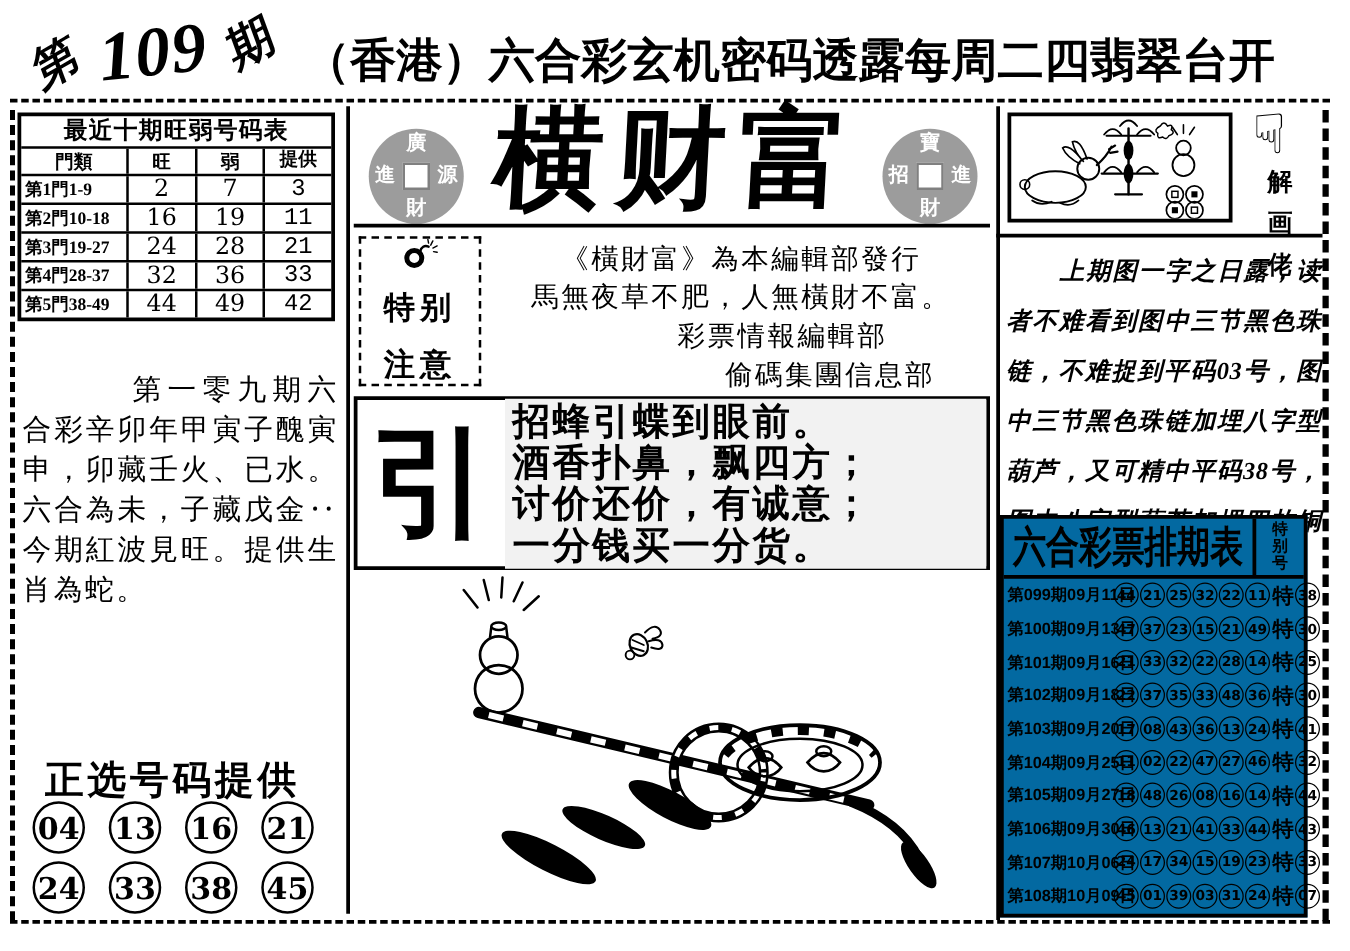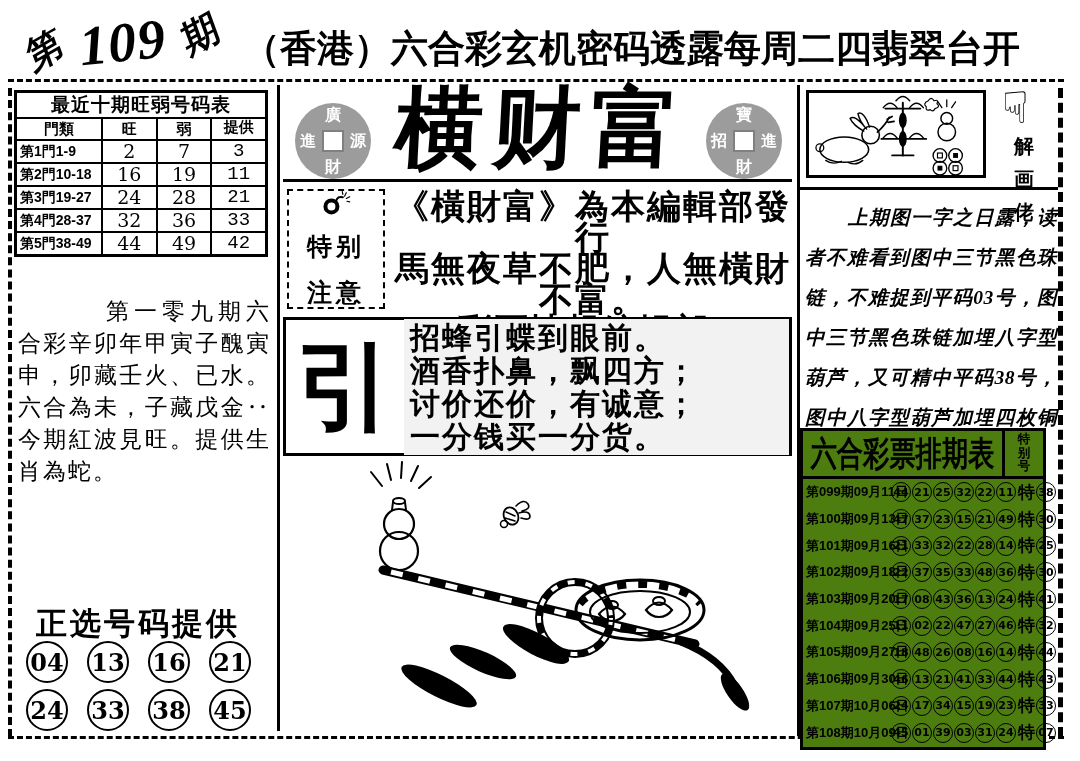--- a/index.html
+++ b/index.html
@@ -21,21 +21,21 @@
   .issue-pre { display:inline-block; font-size:37px; font-weight:bold; transform:rotate(-24deg) skewX(-10deg); }
   .issue-num { font-size:56px; font-weight:bold; font-style:italic; letter-spacing:1px; }
   .issue-suf { display:inline-block; font-size:38px; font-weight:bold; transform:rotate(-24deg) skewX(-10deg); }
   .headline { position:absolute; left:243px; top:24px; font-size:37px; font-weight:bold; white-space:nowrap; font-family:"Liberation Sans",sans-serif; letter-spacing:0px; }
 
   
   .hot { position:absolute; left:14px; top:90px; width:254px; border:3px solid #000; background:#fff; }
   .hot-title { text-align:center; font-weight:bold; font-size:19px; line-height:24px; border-bottom:2px solid #000; letter-spacing:1px; }
   .hot-row { display:flex; border-bottom:2px solid #000; }
   .hot-row:last-child { border-bottom:none; }
-  .hot-cell-label { width:86px; border-right:2px solid #000; font-size:14px; font-weight:bold; display:flex; align-items:center; padding-left:3px; font-family:Liberation Sans, sans-serif; white-space:nowrap; }
+  .hot-cell-label { width:86px; border-right:2px solid #000; font-size:14px; font-weight:bold; display:flex; align-items:center; padding-left:3px; font-family:Liberation Serif, serif; white-space:nowrap; }
   .hot-cell { flex:1; border-right:2px solid #000; text-align:center; font-size:19px; line-height:21px; font-family:"DejaVu Serif",serif; }
   .hot-cell:last-child { border-right:none;font-family:Liberation Mono, monospace; }
   .hot-head .hot-cell { font-size:15px; font-weight:bold; line-height:20px; }
   .hot-head .hot-cell-label { justify-content:center; padding-left:0; font-size:15px; }
 
   .zodiac-heading { position:absolute; left:26px; top:244px; font-size:33px; font-weight:bold; letter-spacing:6px; white-space:nowrap; }
   .zodiac-body { position:absolute; left:18px; top:297px; width:253px; font-size:23px; line-height:32px; letter-spacing:2px; text-indent:88px; text-align:justify;font-family:Liberation Mono, monospace; }
 
   .picks-heading { position:absolute; left:36px; top:603px; font-size:31px; font-weight:bold; letter-spacing:3px; white-space:nowrap; }
   .picks-row { position:absolute; left:26px; display:flex; gap:19px; }
@@ -52,42 +52,42 @@
   .coin-ch.n { top:4px; left:50%; transform:translateX(-50%); }
   .coin-ch.s { bottom:4px; left:50%; transform:translateX(-50%); }
   .coin-ch.w { left:5px; top:50%; transform:translateY(-50%); }
   .coin-ch.e { right:5px; top:50%; transform:translateY(-50%); }
   .masthead-title { position:absolute; left:380px; top:82px; width:324px; text-align:center; font-size:88px; line-height:94px; font-weight:bold; letter-spacing:10px; transform:skewX(-3deg); white-space:nowrap; }
   .masthead-rule { position:absolute; left:283px; top:179px; width:509px; border-top:3px solid #000; }
 
   
   .notice-box { position:absolute; left:287px; top:189px; width:98px; height:120px; border:2.5px dashed #000; display:flex; flex-direction:column; align-items:center; justify-content:center; gap:18px; background:#fff; }
   .notice-box-label { font-size:25px; font-weight:bold; letter-spacing:4px; line-height:28px; white-space:nowrap; }
-  .notice-lines { position:absolute; left:394px; top:191px; width:398px; display:flex; flex-direction:column; font-size:34px; line-height:31px; letter-spacing:2px;font-weight:bold; }
+  .notice-lines { position:absolute; left:394px; top:191px; width:398px; display:flex; flex-direction:column; font-size:22px; line-height:31px; letter-spacing:2px; }
   .notice-line.c { text-align:center; }
   .notice-line.e3 { align-self:flex-end; margin-right:82px;text-align:center; }
   .notice-line.e4 { align-self:flex-end; margin-right:44px; }
 
   
   .poem-box { position:absolute; left:283px; top:317px; width:509px; height:139px; border:3px solid #000; display:flex; align-items:center; background:#fff; }
   .poem-lead { width:118px; text-align:center; font-size:98px; line-height:98px; font-weight:bold; }
   .poem-lines { flex:1; background:#f2f2f2; padding:2px 6px; font-size:30px; line-height:33px; font-weight:bold; letter-spacing:2px; }
 
   
   .scene { position:absolute; left:283px; top:458px; width:509px; height:272px; }
 
   
   .rabbit-box { position:absolute; left:806px; top:90px; width:180px; height:88px; border:3px solid #000; background:#fff; }
   .hand-icon { position:absolute; left:1002px; top:86px; font-size:44px; line-height:44px; font-family:"DejaVu Sans",sans-serif; }
   .interp { position:absolute; left:1014px; top:136px; display:flex; flex-direction:column; gap:13px; }
   .interp-ch { font-size:20px; font-weight:bold; line-height:20px; }
   .commentary-rule { position:absolute; left:797px; top:187px; width:261px; border-top:3px solid #000; }
   .commentary { position:absolute; left:805px; top:198px; width:252px; font-size:19.5px; font-weight:bold; font-style:italic; line-height:40px; letter-spacing:0.5px; text-indent:2.2em; text-align:justify; }
 
-  .sched { position:absolute; left:800px; top:428px; width:246px; height:322px; border:3px solid #000; background:#4d7c0f;text-align:right; }
+  .sched { position:absolute; left:800px; top:412px; width:246px; height:322px; border:3px solid #000; background:#0369a1;text-align:right; }
   .sched-head { display:flex; height:48px; border-bottom:3px solid #000; }
   .sched-title { flex:1; display:flex; align-items:center; justify-content:center; border-right:3px solid #000; }
   .sched-title span { display:inline-block; font-size:25px; font-weight:bold; transform:scale(1.05,1.35); white-space:nowrap; }
   .sched-special { width:38px; display:flex; flex-direction:column; align-items:center; justify-content:center; font-size:12.5px; font-weight:bold; line-height:13.5px; }
   .sched-row { display:flex; align-items:center; height:26.7px; padding-left:3px; }
   .sched-label { width:85px; font-family:"Liberation Sans",sans-serif; font-size:13px; font-weight:bold; white-space:nowrap; }
   .snum { flex:none; width:20px; height:20px; border:1.5px solid #000; border-radius:50%; display:flex; align-items:center; justify-content:center; font-size:11px; font-weight:bold; margin-right:1px; font-family:"DejaVu Sans",sans-serif; }
   .ste { font-size:17px; font-weight:bold; margin:0 1px; white-space:nowrap; }
   svg .ln { stroke:#000; fill:none; stroke-linecap:round; }
 </style>

